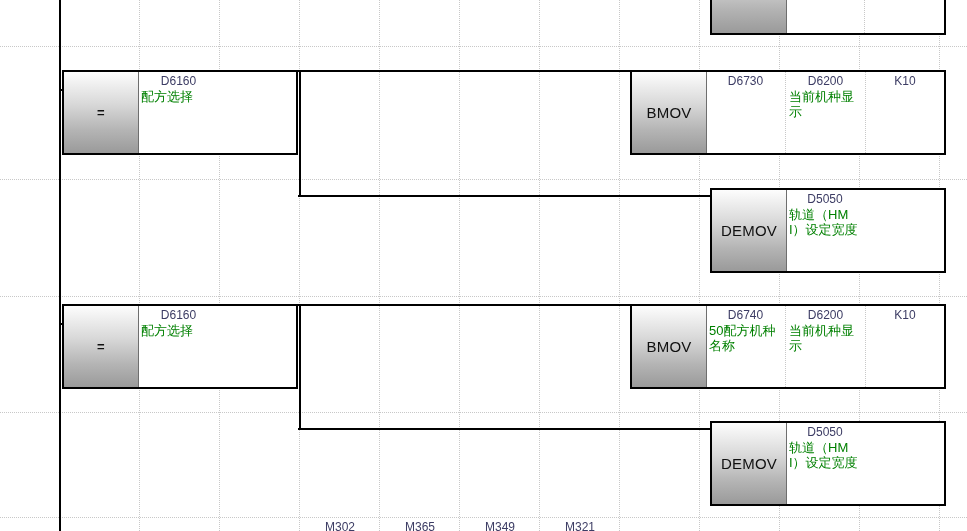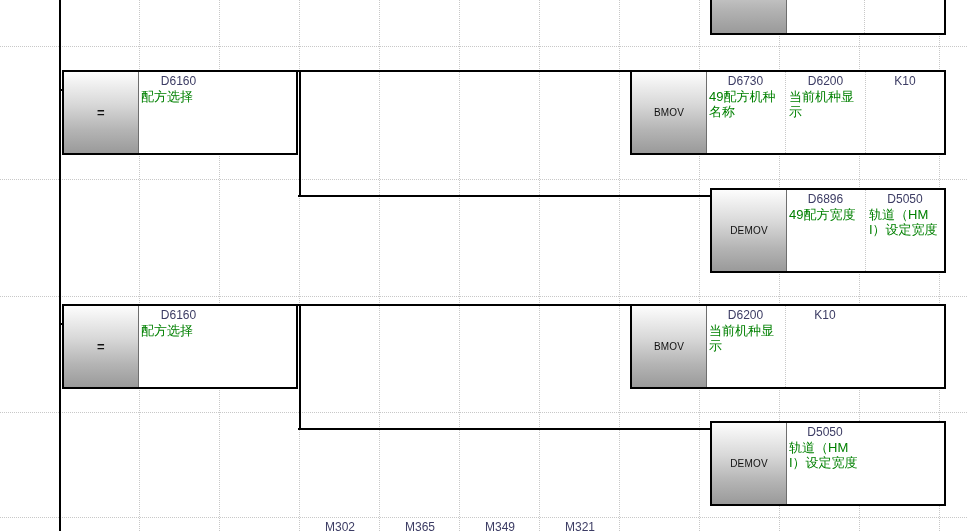--- a/index.html
+++ b/index.html
@@ -23,21 +23,21 @@
   
   .wire-h{position:absolute;height:0;border-top:2px solid #000;}
   .wire-v{position:absolute;width:0;border-left:2px solid #000;}
 
   
   .fb{position:absolute;box-sizing:border-box;border:2px solid #000;background:#fff;}
   .fb-name{position:absolute;left:0;top:0;bottom:0;
       background:linear-gradient(to bottom,#fdfdfd 0%,#f0f0f0 14%,#d8d8d8 40%,#b4b4b4 72%,#9a9a9a 100%);
       border-right:1px solid #6e6e6e;
       display:flex;align-items:center;justify-content:center;
-      font-size:10px;color:#101010;letter-spacing:.2px;}
+      font-size:15px;color:#101010;letter-spacing:.2px;}
   .fb-name.eq{font-size:13px;font-weight:bold;}
   .fb-args{position:absolute;top:0;bottom:0;right:0;display:flex;}
   .fb-arg{position:relative;box-sizing:border-box;
       border-right:1px dotted #c8c8c8;
       padding:2px 3px 0 3px;overflow:hidden;}
   .fb-arg:last-child{border-right:none;}
   .fb-dev{display:block;text-align:center;font-size:12px;color:#3c3c64;
       line-height:15px;white-space:nowrap;}
   .fb-cmt{display:block;text-align:left;font-size:13px;color:#008000;
       line-height:15px;word-break:break-all;}
@@ -102,40 +102,35 @@
 
   <div class="wire-v" style="left:299px;top:70px;height:126px"></div>
 
   <div class="wire-h" style="left:298px;top:195px;width:414px"></div>
 
   <div class="fb" style="left:630px;top:70px;width:316px;height:85px">
     <div class="fb-name" style="width:74px">BMOV</div>
     <div class="fb-args" style="left:74px">
       <div class="fb-arg" style="width:80px">
         <span class="fb-dev">D6730</span>
-        <span class="fb-cmt">49配方机种名称</span>
       </div>
       <div class="fb-arg" style="width:80px">
         <span class="fb-dev">D6200</span>
         <span class="fb-cmt">当前机种显示</span>
       </div>
       <div class="fb-arg" style="width:78px">
         <span class="fb-dev">K10</span>
         <span class="fb-cmt"></span>
       </div>
     </div>
   </div>
 
   <div class="fb" style="left:710px;top:188px;width:236px;height:85px">
     <div class="fb-name" style="width:74px">DEMOV</div>
     <div class="fb-args" style="left:74px">
-      <div class="fb-arg" style="width:80px">
-        <span class="fb-dev">D6896</span>
-        <span class="fb-cmt">49配方宽度</span>
-      </div>
       <div class="fb-arg" style="width:78px">
         <span class="fb-dev">D5050</span>
         <span class="fb-cmt">轨道（HMI）设定宽度</span>
       </div>
     </div>
   </div>
 
   <div class="wire-h" style="left:59px;top:323px;width:5px"></div>
 
   <div class="fb" style="left:62px;top:304px;width:236px;height:85px">
@@ -148,20 +143,24 @@
     </div>
   </div>
 
   <div class="wire-h" style="left:298px;top:304px;width:332px"></div>
   <div class="wire-v" style="left:299px;top:304px;height:125px"></div>
   <div class="wire-h" style="left:298px;top:428px;width:414px"></div>
 
   <div class="fb" style="left:630px;top:304px;width:316px;height:85px">
     <div class="fb-name" style="width:74px">BMOV</div>
     <div class="fb-args" style="left:74px">
+      <div class="fb-arg" style="width:80px">
+        <span class="fb-dev">D6740</span>
+        <span class="fb-cmt">50配方机种名称</span>
+      </div>
       <div class="fb-arg" style="width:80px">
         <span class="fb-dev">D6200</span>
         <span class="fb-cmt">当前机种显示</span>
       </div>
       <div class="fb-arg" style="width:78px">
         <span class="fb-dev">K10</span>
         <span class="fb-cmt"></span>
       </div>
     </div>
   </div>

